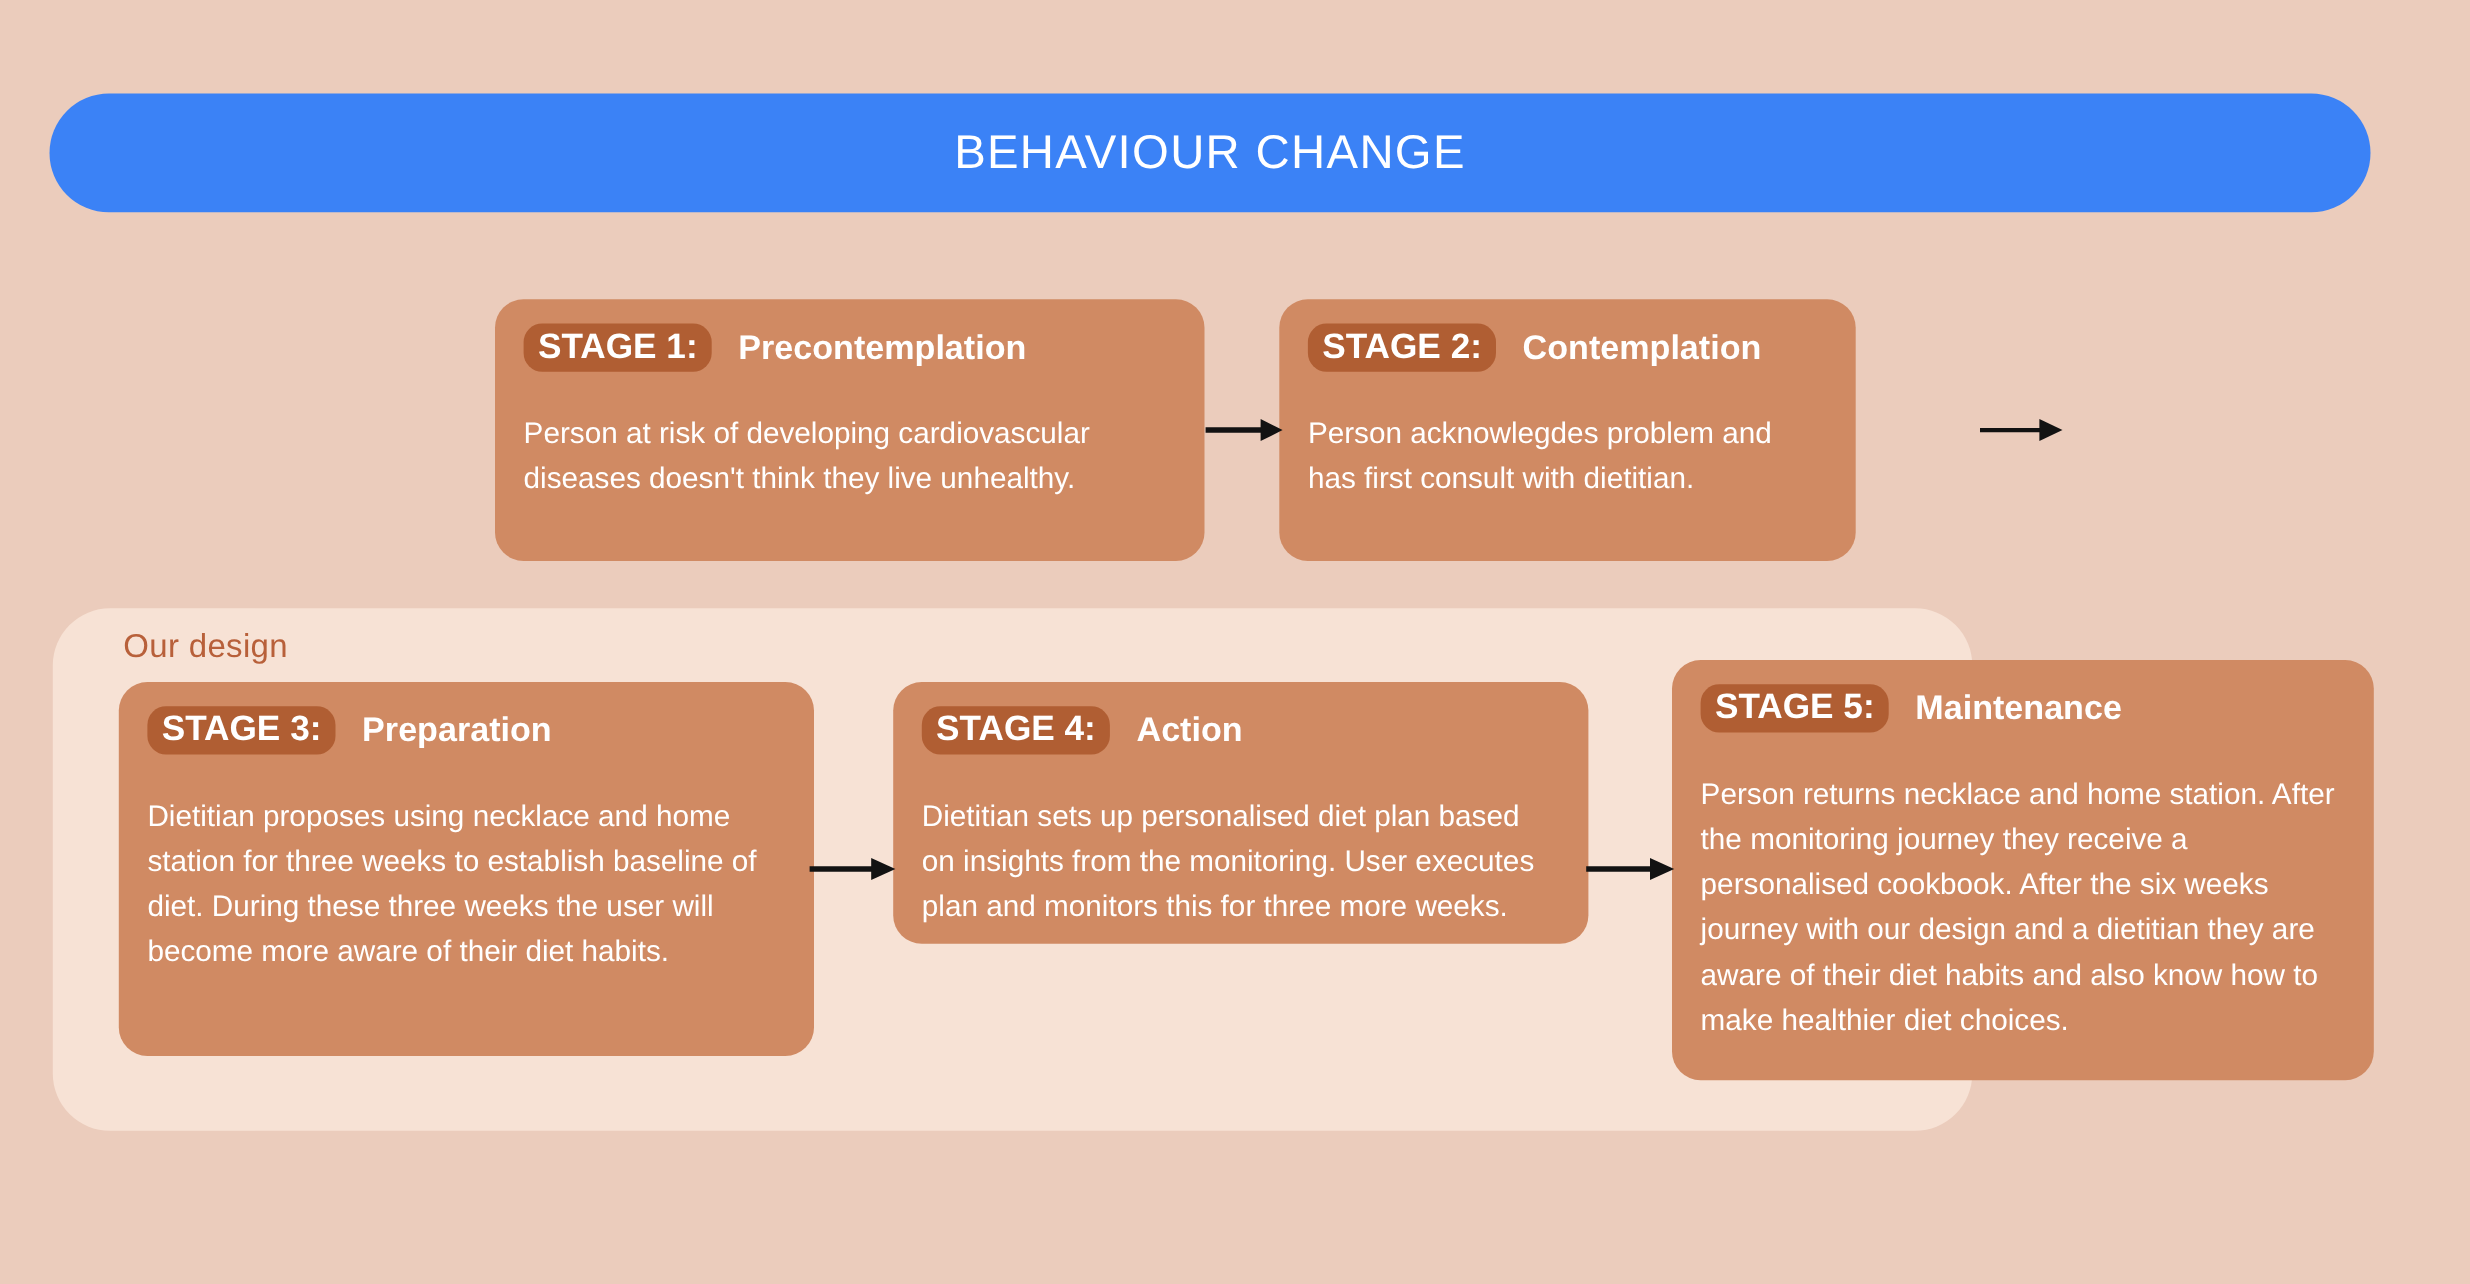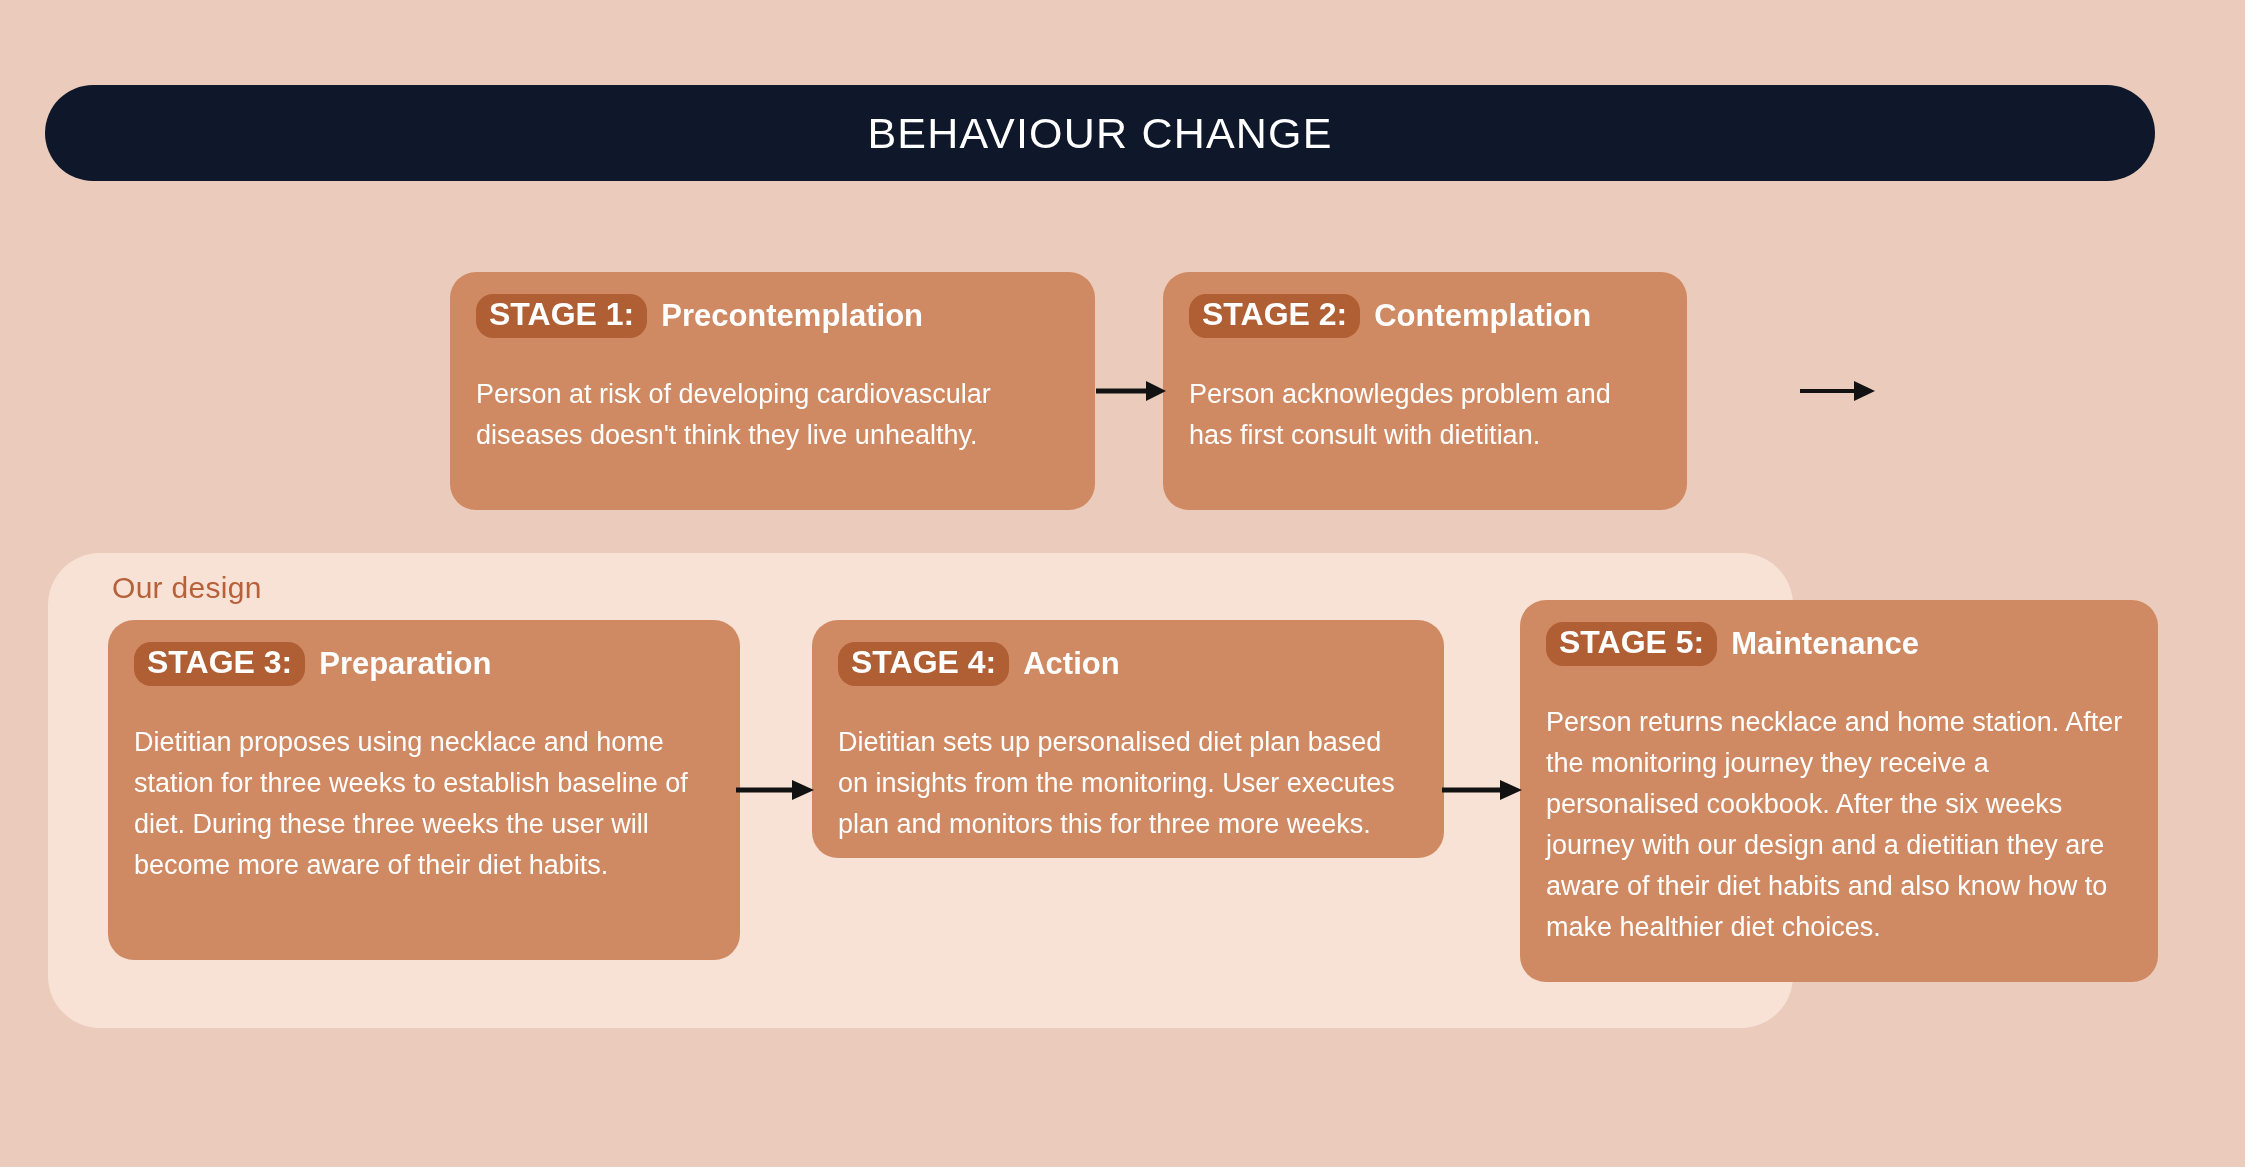--- a/index.html
+++ b/index.html
@@ -14,22 +14,22 @@
     overflow: hidden;
     position: relative;
   }
 
   
   .header-bar {
     position: absolute;
     left: 45px;
     top: 85px;
     width: 2110px;
-    height: 96px;
-    background: #0f172a;
+    height: 108px;
+    background: #3b82f6;
     border-radius: 54px;
     display: flex;
     align-items: center;
     justify-content: center;
   }
   .header-title {
     color: #ffffff;
     font-size: 43px;
     font-weight: 300;
     letter-spacing: 1.2px;
@@ -42,20 +42,21 @@
     background: #d08a63;
     border-radius: 26px;
     box-sizing: border-box;
     padding: 22px 26px 26px 26px;
   }
   .stage-head {
     display: flex;
     align-items: center;
     white-space: nowrap;
     margin-bottom: 10px;
+    gap: 10px;
   }
   .stage-pill {
     background: #b05e33;
     color: #ffffff;
     font-size: 32px;
     font-weight: bold;
     border-radius: 17px;
     padding: 3px 13px 5px 13px;
     line-height: 1.12;
     display: inline-block;

